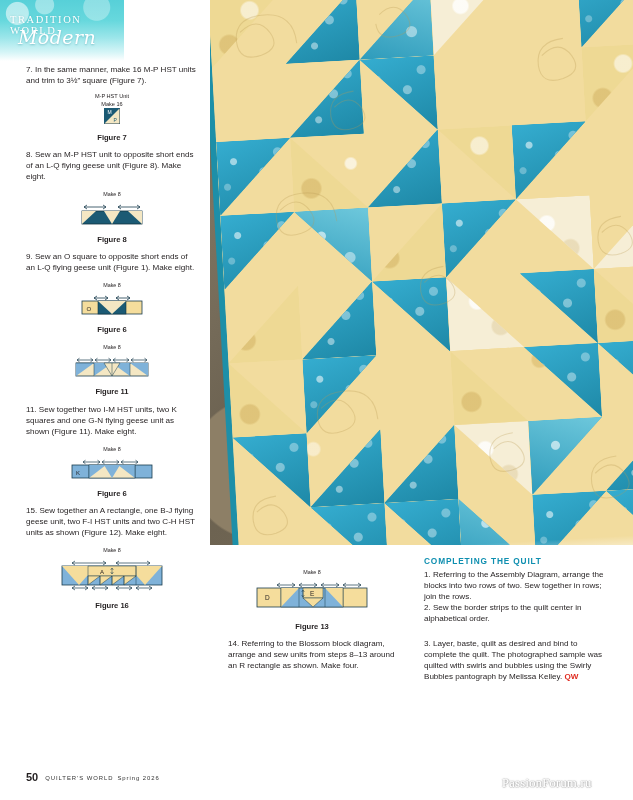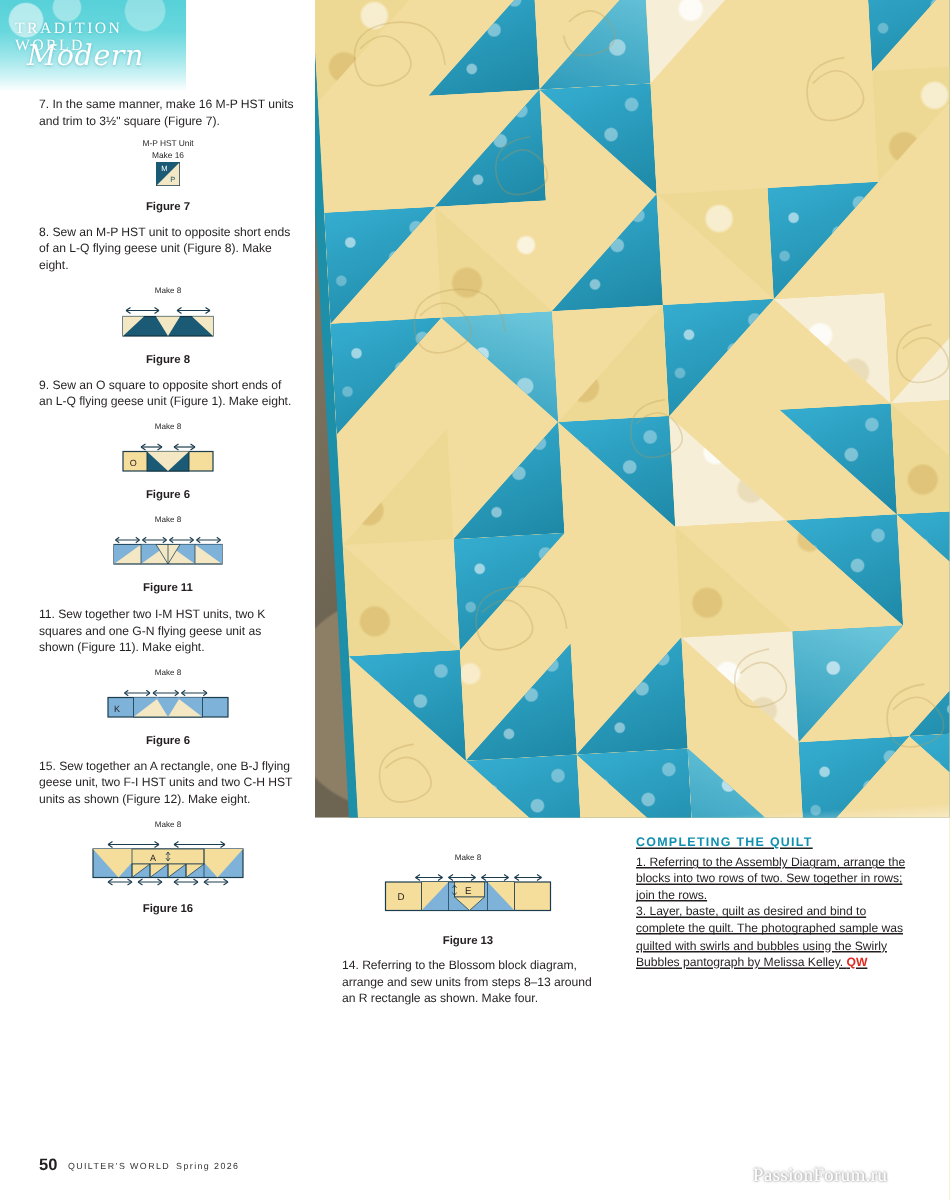--- a/index.html
+++ b/index.html
@@ -120,21 +120,21 @@
   
   .col {
     position: absolute;
     font-size: 8.1px;
     line-height: 11.1px;
     color: #231f20;
     letter-spacing: -0.02px;
   }
   #col-left  { left: 26px;  top: 64px;  width: 172px; }
   #col-mid   { left: 228px; top: 560px; width: 168px; }
-  #col-right { left: 424px; top: 556px; width: 180px; text-decoration: underline; }
+  #col-right { left: 424px; top: 556px; width: 180px; }
 
   p.step { margin: 0 0 0 0; }
   p.step + p.step { margin-top: 7px; }
 
   .figblock { text-align: center; margin: 7px 0 6px; }
   .figcap {
     font-size: 7.6px; font-weight: 700; text-align: center;
     margin-top: 5px; color: #231f20;
   }
   .unitlabel {
@@ -556,20 +556,21 @@
       </svg>
     </div>
     <div class="figcap">Figure 13</div>
   </div>
   <p class="step">14. Referring to the Blossom block diagram, arrange and sew units from steps 8–13 around an R rectangle as shown. Make four.</p>
 </div>
 
 <div class="col" id="col-right">
   <p class="sechead">COMPLETING THE QUILT</p>
   <p class="step">1. Referring to the Assembly Diagram, arrange the blocks into two rows of two. Sew together in rows; join the rows.</p>
-  <p class="step" style="margin-top:0"><span>3. Layer, baste, quilt as desired and bind to complete the quilt. The photographed sample was quilted with swirls and bubbles using the Swirly Bubbles pantograph by Melissa Kelley. </span><span class="qw">QW</span></p>
+  <p class="step" style="margin-top:0">2. Sew the border strips to the quilt center in alphabetical order.</p>
+  <p class="step" style="margin-top:13px"><span>3. Layer, baste, quilt as desired and bind to complete the quilt. The photographed sample was quilted with swirls and bubbles using the Swirly Bubbles pantograph by Melissa Kelley. </span><span class="qw">QW</span></p>
 </div>
 
 <div id="footer">
   <span class="pg">50</span><span class="mag">QUILTER’S WORLD</span><span class="mag iss" style="margin-left:4px">Spring 2026</span>
 </div>
 
 <div id="watermark">PassionForum.ru</div>
 
 </body></html>

